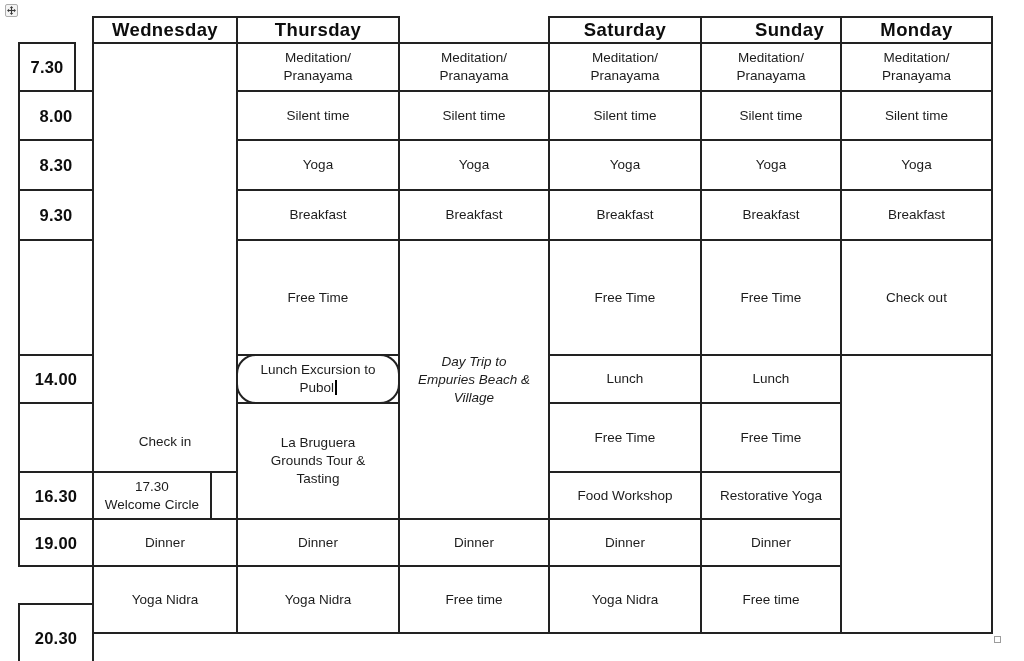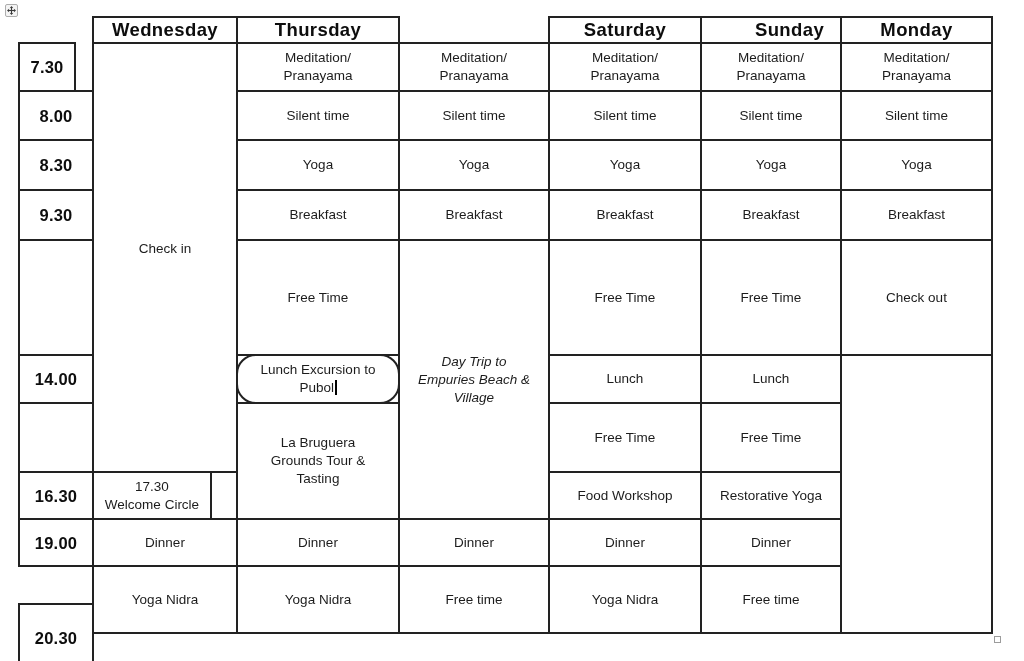--- a/index.html
+++ b/index.html
@@ -13,21 +13,21 @@
     border:2px solid var(--border-color,#222);
     background:#fff;
     display:flex;flex-direction:column;justify-content:center;align-items:center;
     text-align:center;color:var(--text-color,#1c1c1c);
     font-size:13.5px;line-height:18px;
     padding:2px 3px;white-space:pre-line;
   }
   .cell.header{font-weight:bold;font-size:18.5px;letter-spacing:.4px;color:#0d0d0d;line-height:20px;}
   .cell.time{font-weight:bold;font-size:16.5px;letter-spacing:.2px;color:#0d0d0d;}
   .cell.italic{font-style:italic;}
-  .cell.bottom{justify-content:center;padding-bottom:20px;}
+  .cell.bottom{justify-content:flex-end;padding-bottom:20px;}
   .caret{
     display:inline-block;width:1.5px;height:15px;background:#000;
     margin-left:1px;vertical-align:-3px;
     animation:blink 1.06s steps(1) infinite;
   }
   @keyframes blink{50%{opacity:0;}}
   .move-handle{
     position:absolute;left:5px;top:4px;width:13px;height:13px;box-sizing:border-box;
     border:1px solid #adadad;border-radius:2px;background:#f4f4f4;
     display:flex;align-items:center;justify-content:center;cursor:move;

